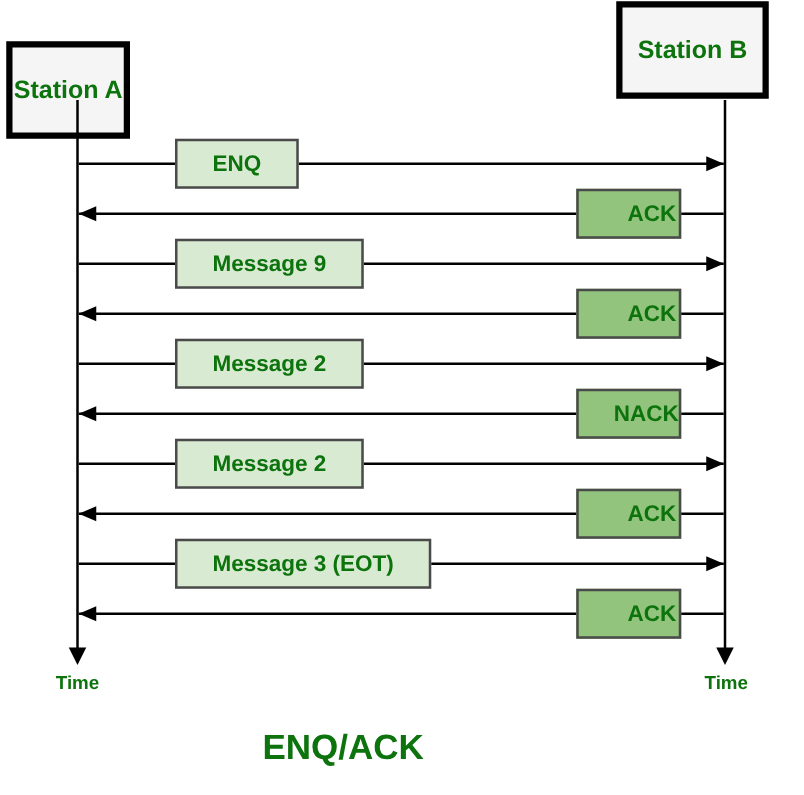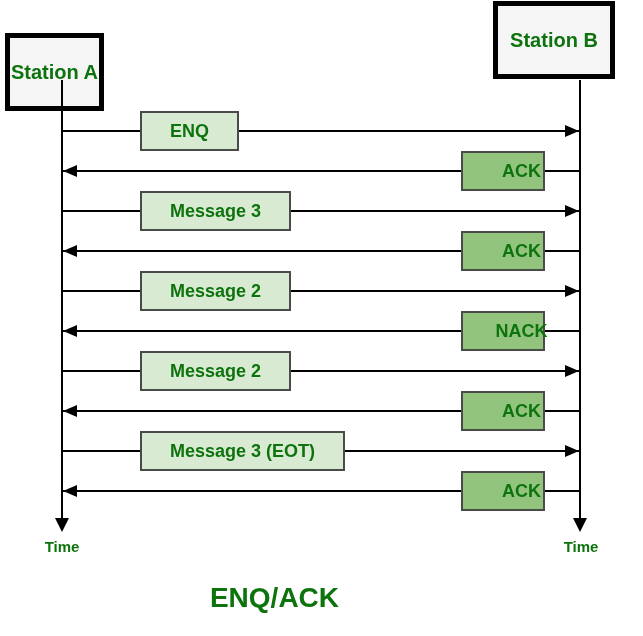--- a/index.html
+++ b/index.html
@@ -76,35 +76,35 @@
         <span>ENQ</span>
       </div>
       <div class="msg-line" style="top: 170px;"></div>
       <div class="head head-left" style="top: 165px;"></div>
       <div class="msg-box ack" style="top: 151px;">
         <span>ACK</span>
       </div>
       <div class="msg-line" style="top: 210px;"></div>
       <div class="head head-right" style="top: 205px;"></div>
       <div class="msg-box request" style="top: 191px;">
-        <span>Message 3</span>
+        <span>Message 9</span>
       </div>
       <div class="msg-line" style="top: 250px;"></div>
       <div class="head head-left" style="top: 245px;"></div>
       <div class="msg-box ack" style="top: 231px;">
         <span>ACK</span>
       </div>
       <div class="msg-line" style="top: 290px;"></div>
       <div class="head head-right" style="top: 285px;"></div>
       <div class="msg-box request" style="top: 271px;">
         <span>Message 2</span>
       </div>
       <div class="msg-line" style="top: 330px;"></div>
       <div class="head head-left" style="top: 325px;"></div>
-      <div class="msg-box ack" style="top: 311px;">
+      <div class="msg-box ack" style="top: 311px; justify-content: flex-end;">
         <span>NACK</span>
       </div>
       <div class="msg-line" style="top: 370px;"></div>
       <div class="head head-right" style="top: 365px;"></div>
       <div class="msg-box request" style="top: 351px;">
         <span>Message 2</span>
       </div>
       <div class="msg-line" style="top: 410px;"></div>
       <div class="head head-left" style="top: 405px;"></div>
       <div class="msg-box ack" style="top: 391px;">

